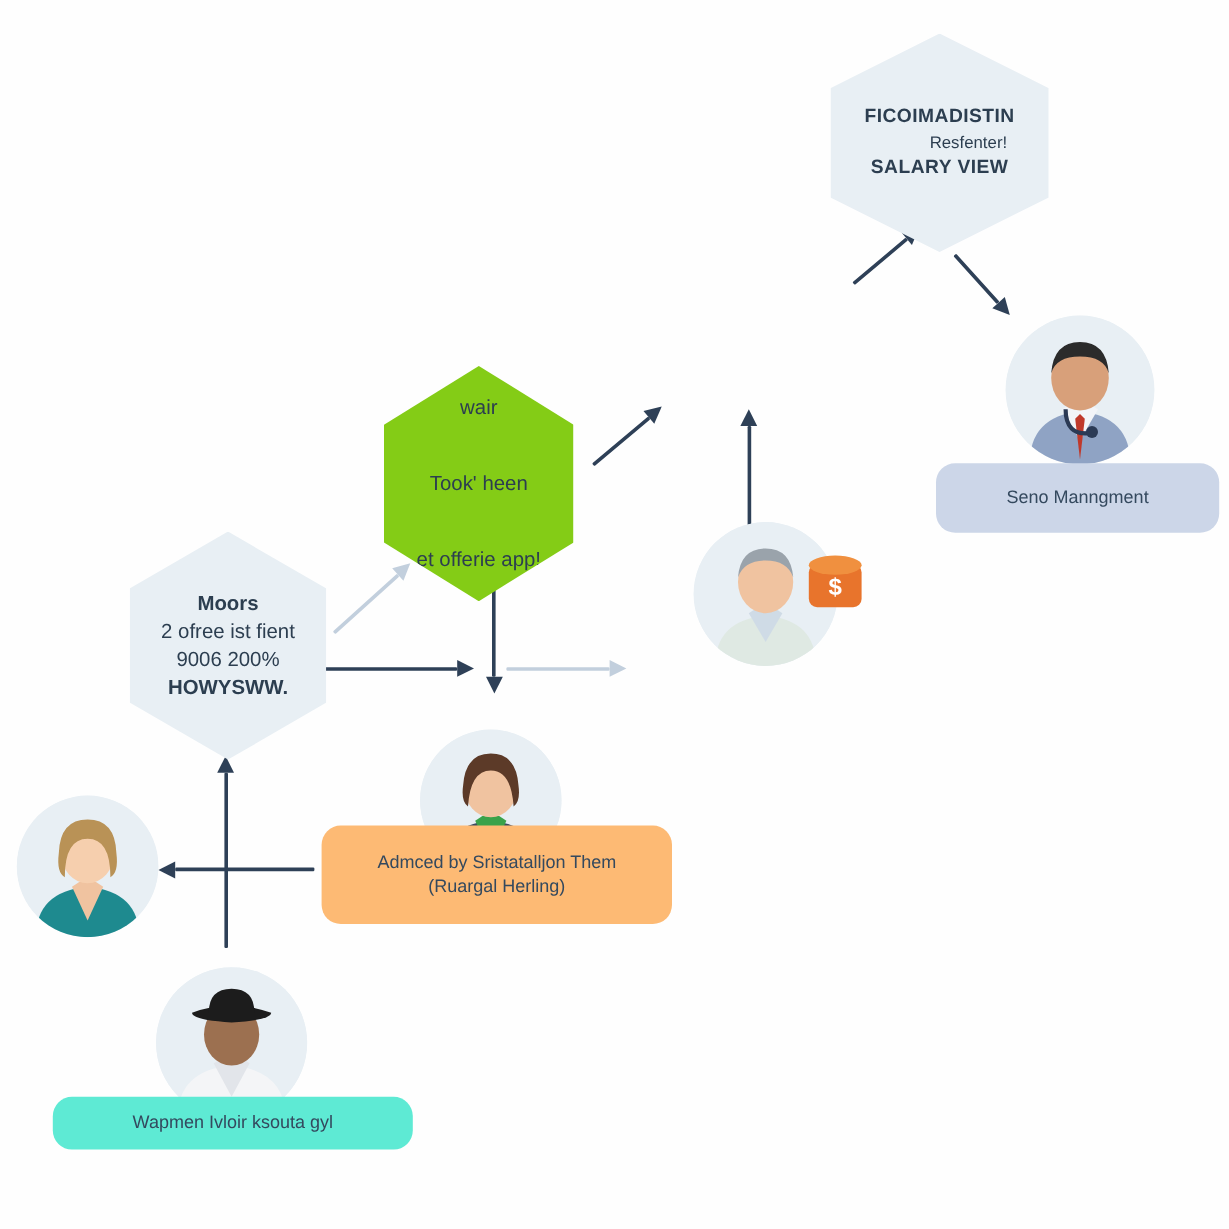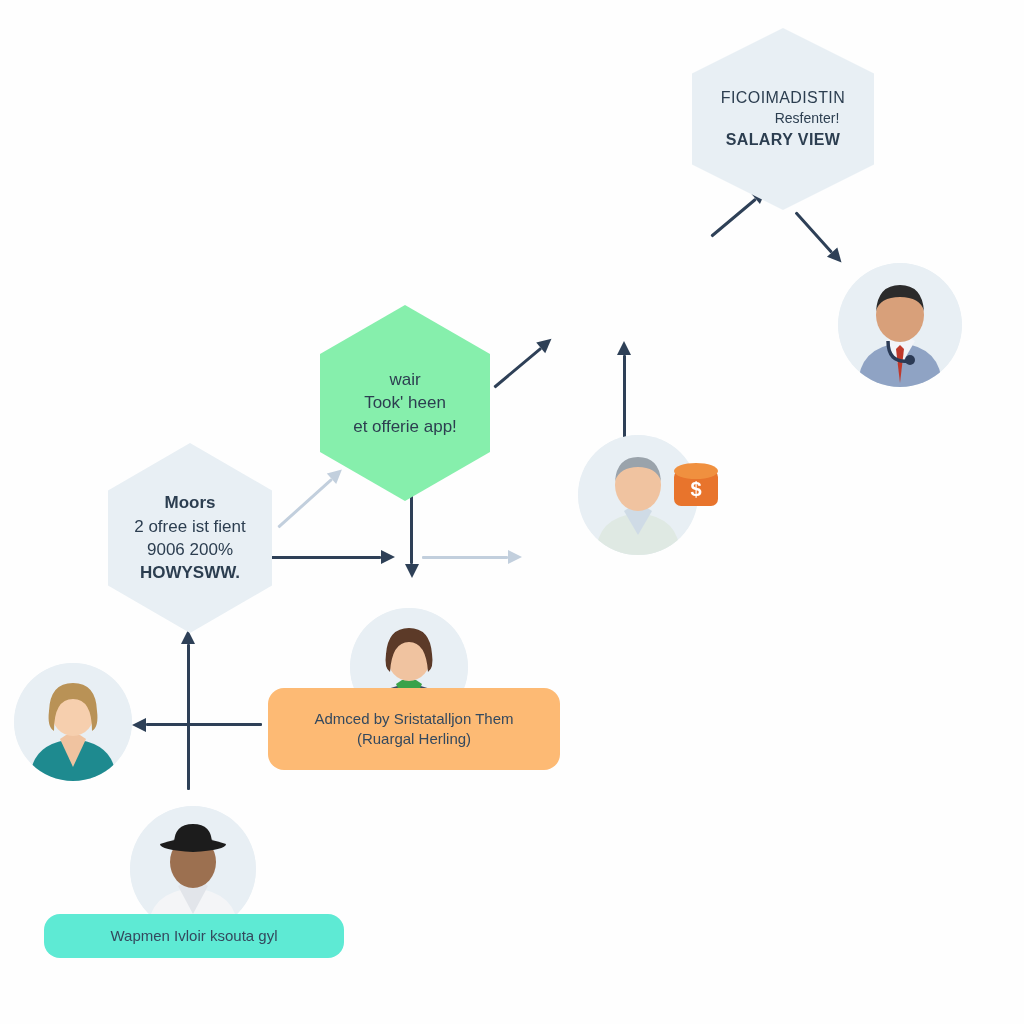--- a/index.html
+++ b/index.html
@@ -132,29 +132,29 @@
     <div class="head" style="left:116px; border-left:14px solid #2e4057;"></div>
   </div>
 
   <div class="hex" style="left:108px; top:443px; width:164px; height:190px; background:#e8eff4; font-size:17px;">
     <span style="font-weight:bold;">Moors</span>
     <span>2 ofree ist fient</span>
     <span>9006 200%</span>
     <span style="font-weight:bold;">HOWYSWW.</span>
   </div>
 
-  <div class="hex" style="left:320px; top:305px; width:170px; height:196px; background:#86efac; font-size:17px;">
+  <div class="hex" style="left:320px; top:305px; width:158px; height:196px; background:#84cc16; font-size:17px;gap:40px;">
     <span>wair</span>
     <span>Took' heen</span>
     <span>et offerie app!</span>
   </div>
 
 
   <div class="hex" style="left:692px; top:28px; width:182px; height:182px; background:#e8eff4; font-size:16px;">
-    <span style="font-weight:normal; letter-spacing:0.4px;">FICOIMADISTIN</span>
+    <span style="font-weight:bold; letter-spacing:0.4px;">FICOIMADISTIN</span>
     <span style="font-size:14px;padding-left:48px;">Resfenter!</span>
     <span style="font-weight:bold; letter-spacing:0.4px;">SALARY VIEW</span>
   </div>
 
   <div class="avatar" style="left:838px; top:263px; width:124px; height:124px; background:#e8eff4;">
     <svg viewBox="0 0 124 124" width="124" height="124">
       <circle cx="62" cy="62" r="62" fill="#e8eff4"></circle>
       <path d="M20 124 Q20 84 62 80 Q104 84 104 124 Z" fill="#8fa3c4"></path>
       <path d="M47 78 L62 104 L77 78 L70 74 L54 74 Z" fill="#f2f4f8"></path>
       <path d="M58 86 L62 120 L66 86 L62 82 Z" fill="#c0392b"></path>
@@ -207,20 +207,23 @@
   </div>
 
   <div class="coin" style="left:672px; top:460px; width:48px; height:52px;">
     <svg viewBox="0 0 48 52" width="48" height="52">
       <rect x="2" y="10" width="44" height="36" rx="7" fill="#e8742c"></rect>
       <ellipse cx="24" cy="11" rx="22" ry="8" fill="#f0903f"></ellipse>
       <text x="24" y="36" font-family="Liberation Sans, sans-serif" font-size="20" font-weight="bold" fill="#ffffff" text-anchor="middle">$</text>
     </svg>
   </div>
 
+  <div class="pill" style="left:780px; top:386px; width:236px; height:58px; background:#ccd6e8; font-size:15px;">
+    <span>Seno Manngment</span>
+  </div>
 
 
   <div class="pill" style="left:268px; top:688px; width:292px; height:82px; background:#fdba74; font-size:15px; flex-direction:column;">
     <span>Admced by Sristatalljon Them</span>
     <span>(Ruargal Herling)</span>
   </div>
 
   <div class="pill" style="left:44px; top:914px; width:300px; height:44px; background:#5eead4; font-size:15px;">
     <span>Wapmen Ivloir ksouta gyl</span>
   </div>

